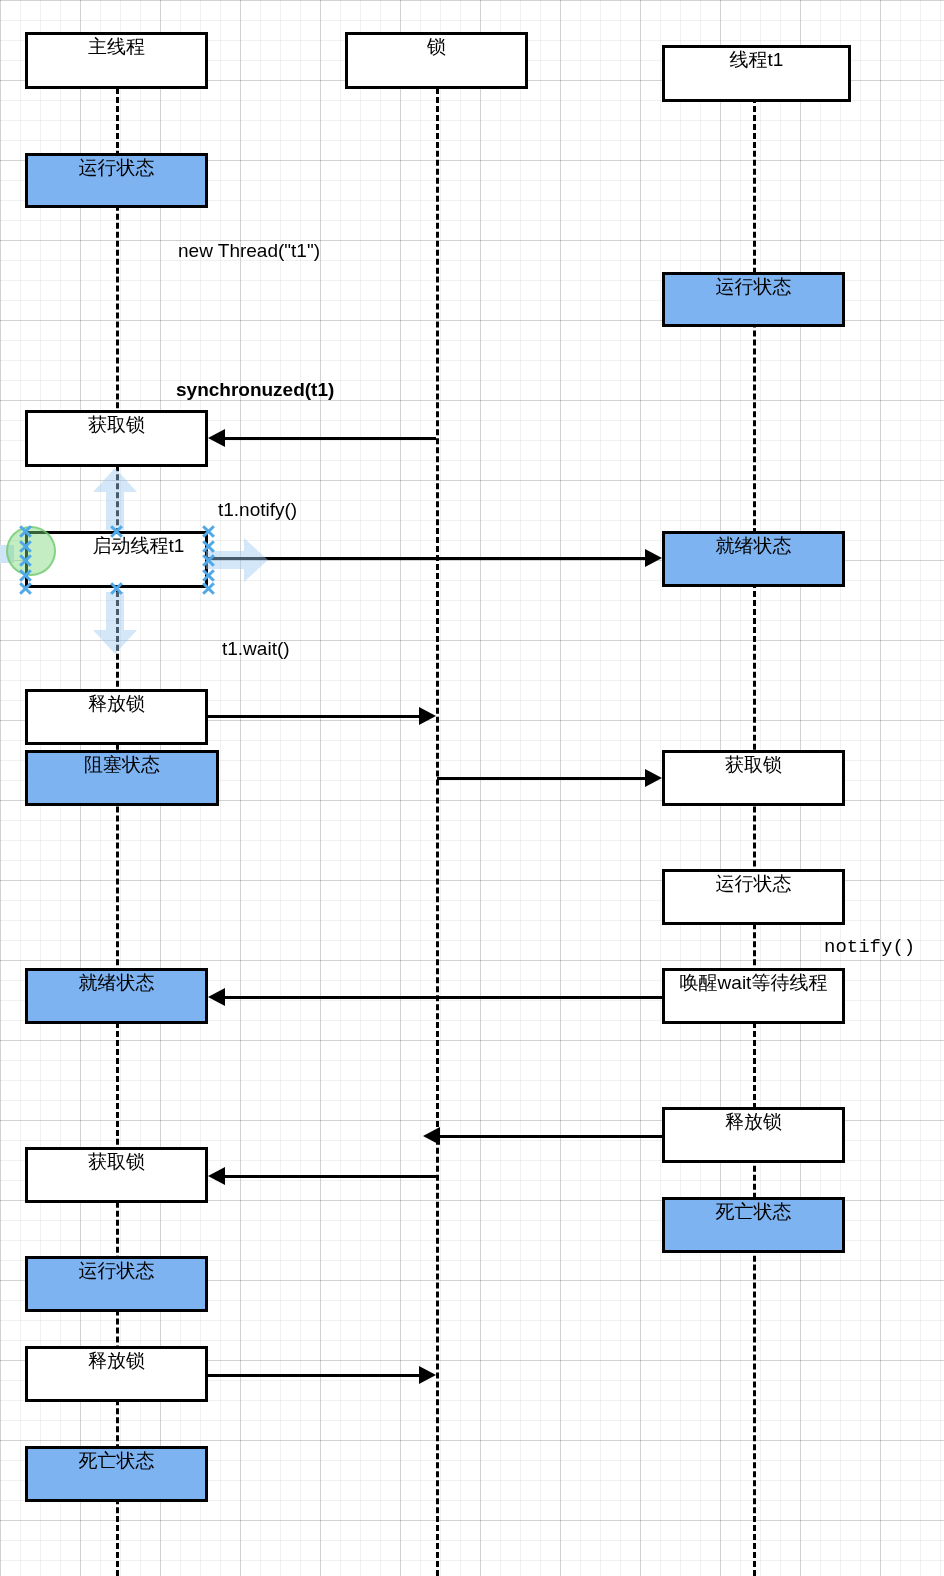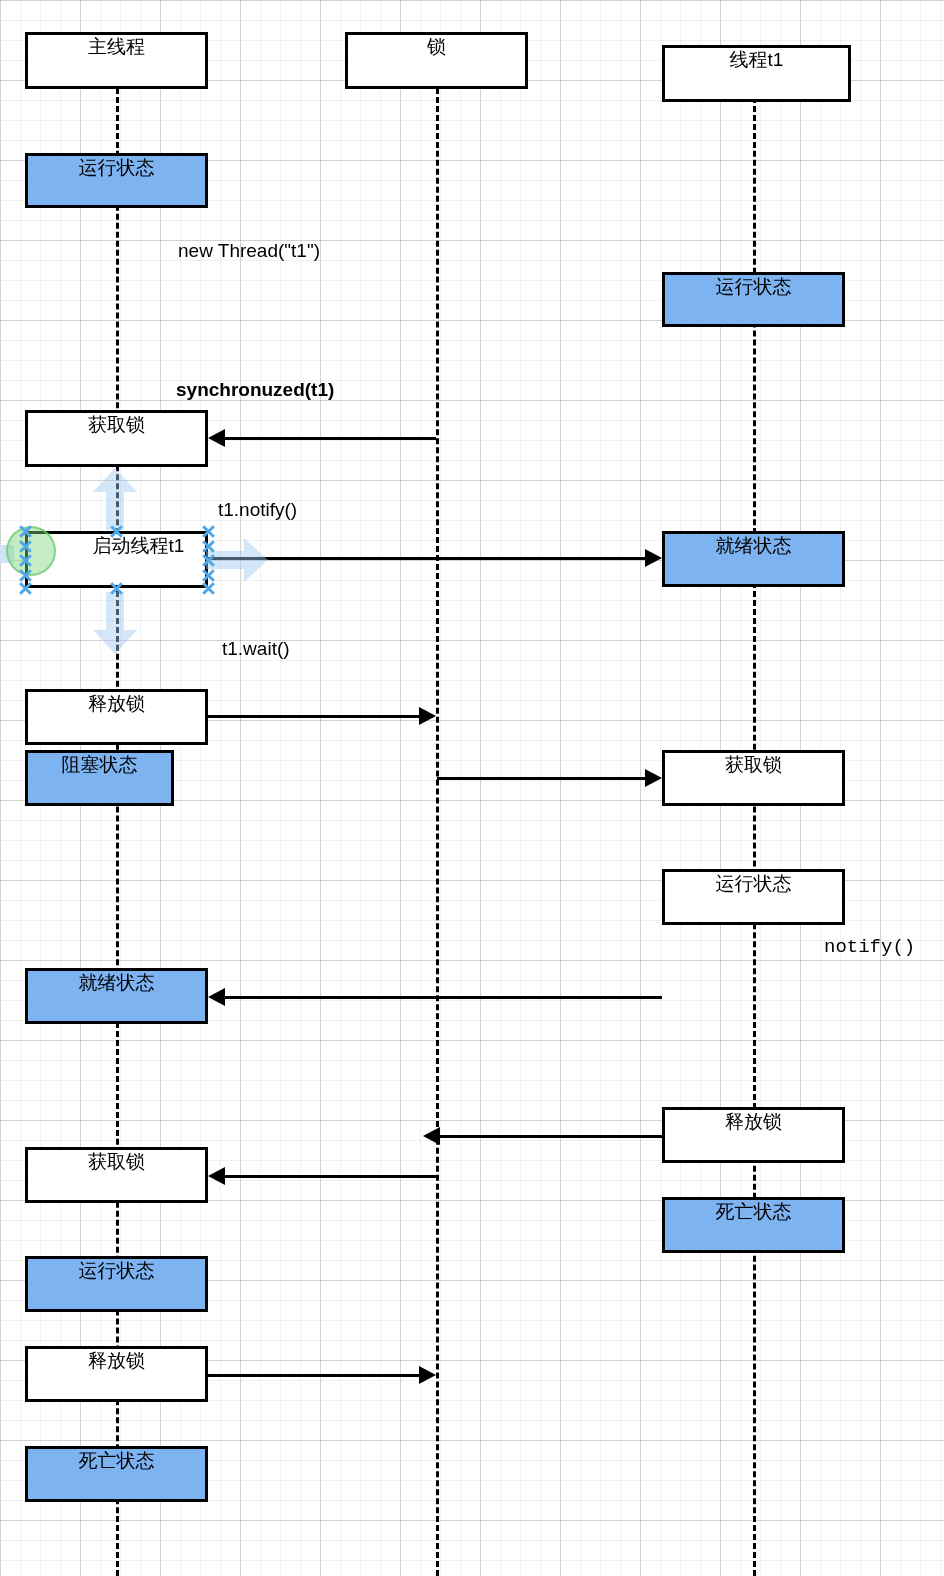--- a/index.html
+++ b/index.html
@@ -149,36 +149,39 @@
   </div>
 
   <div class="node filled" style="left:662px; top:531px; width:183px; height:56px;">
     <span>就绪状态</span>
   </div>
 
   <div class="node" style="left:25px; top:689px; width:183px; height:56px;">
     <span>释放锁</span>
   </div>
 
-  <div class="node filled" style="left:25px; top:750px; width:149px; height:56px;">
+  <div class="node filled" style="left:25px; top:750px; width:194px; height:56px;">
     <span>阻塞状态</span>
   </div>
 
   <div class="node" style="left:662px; top:750px; width:183px; height:56px;">
     <span>获取锁</span>
   </div>
 
   <div class="node" style="left:662px; top:869px; width:183px; height:56px;">
     <span>运行状态</span>
   </div>
 
   <div class="node filled" style="left:25px; top:968px; width:183px; height:56px;">
     <span>就绪状态</span>
   </div>
 
+  <div class="node" style="left:662px; top:968px; width:183px; height:56px; padding:0 8px;">
+    <span>唤醒wait等待线程</span>
+  </div>
 
   <div class="node" style="left:662px; top:1107px; width:183px; height:56px;">
     <span>释放锁</span>
   </div>
 
   <div class="node" style="left:25px; top:1147px; width:183px; height:56px;">
     <span>获取锁</span>
   </div>
 
   <div class="node filled" style="left:662px; top:1197px; width:183px; height:56px;">

